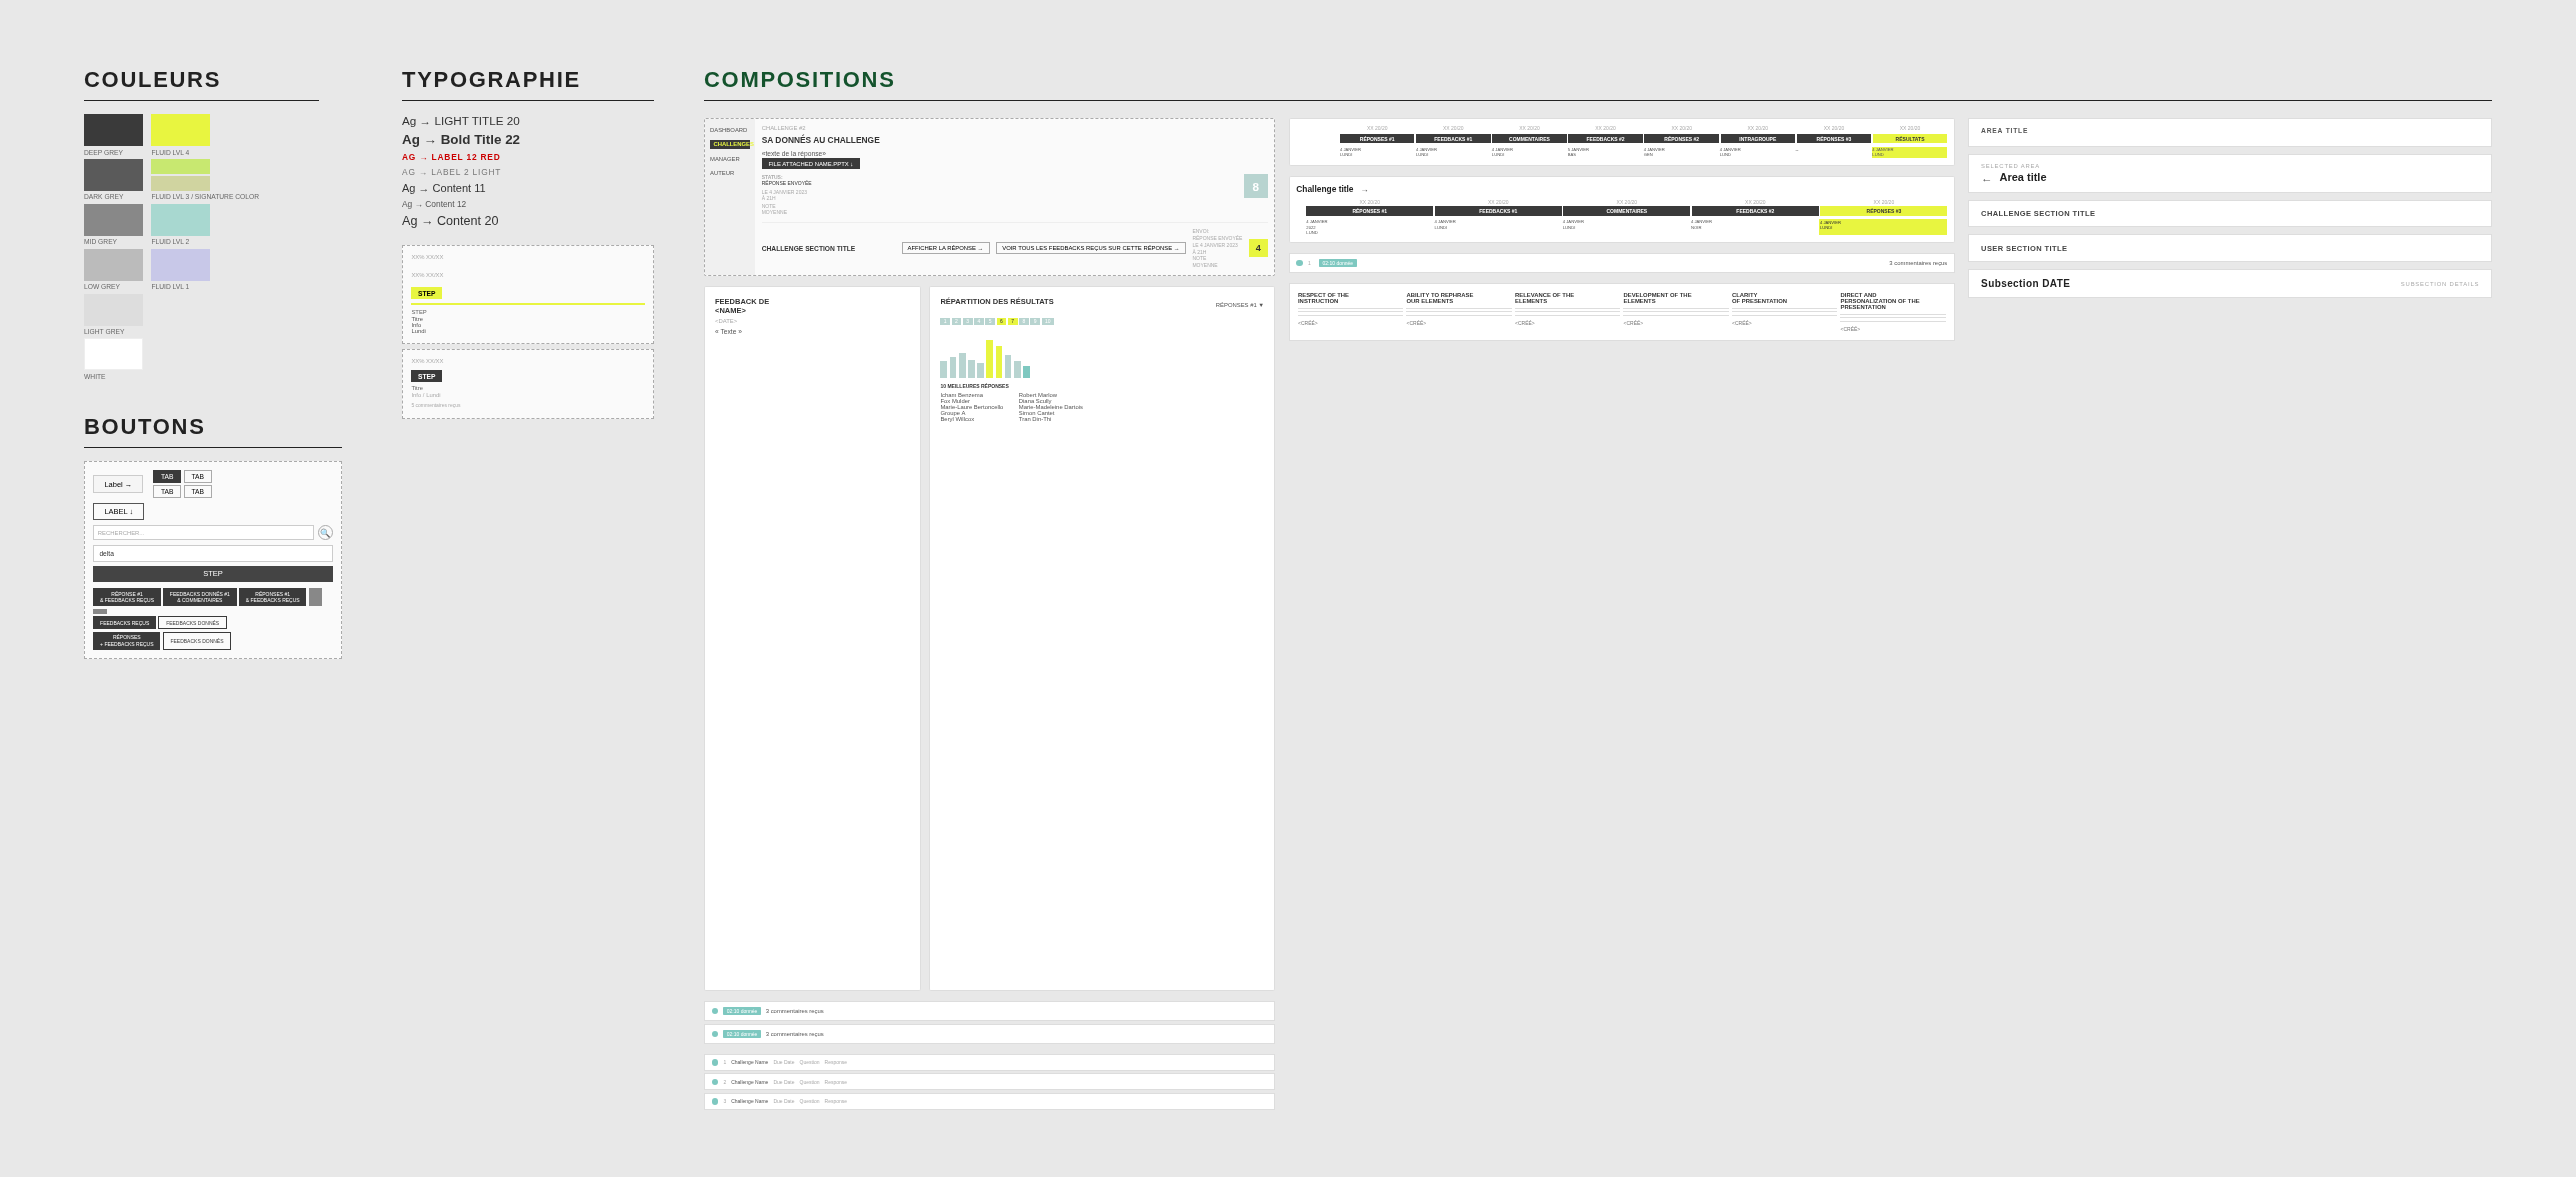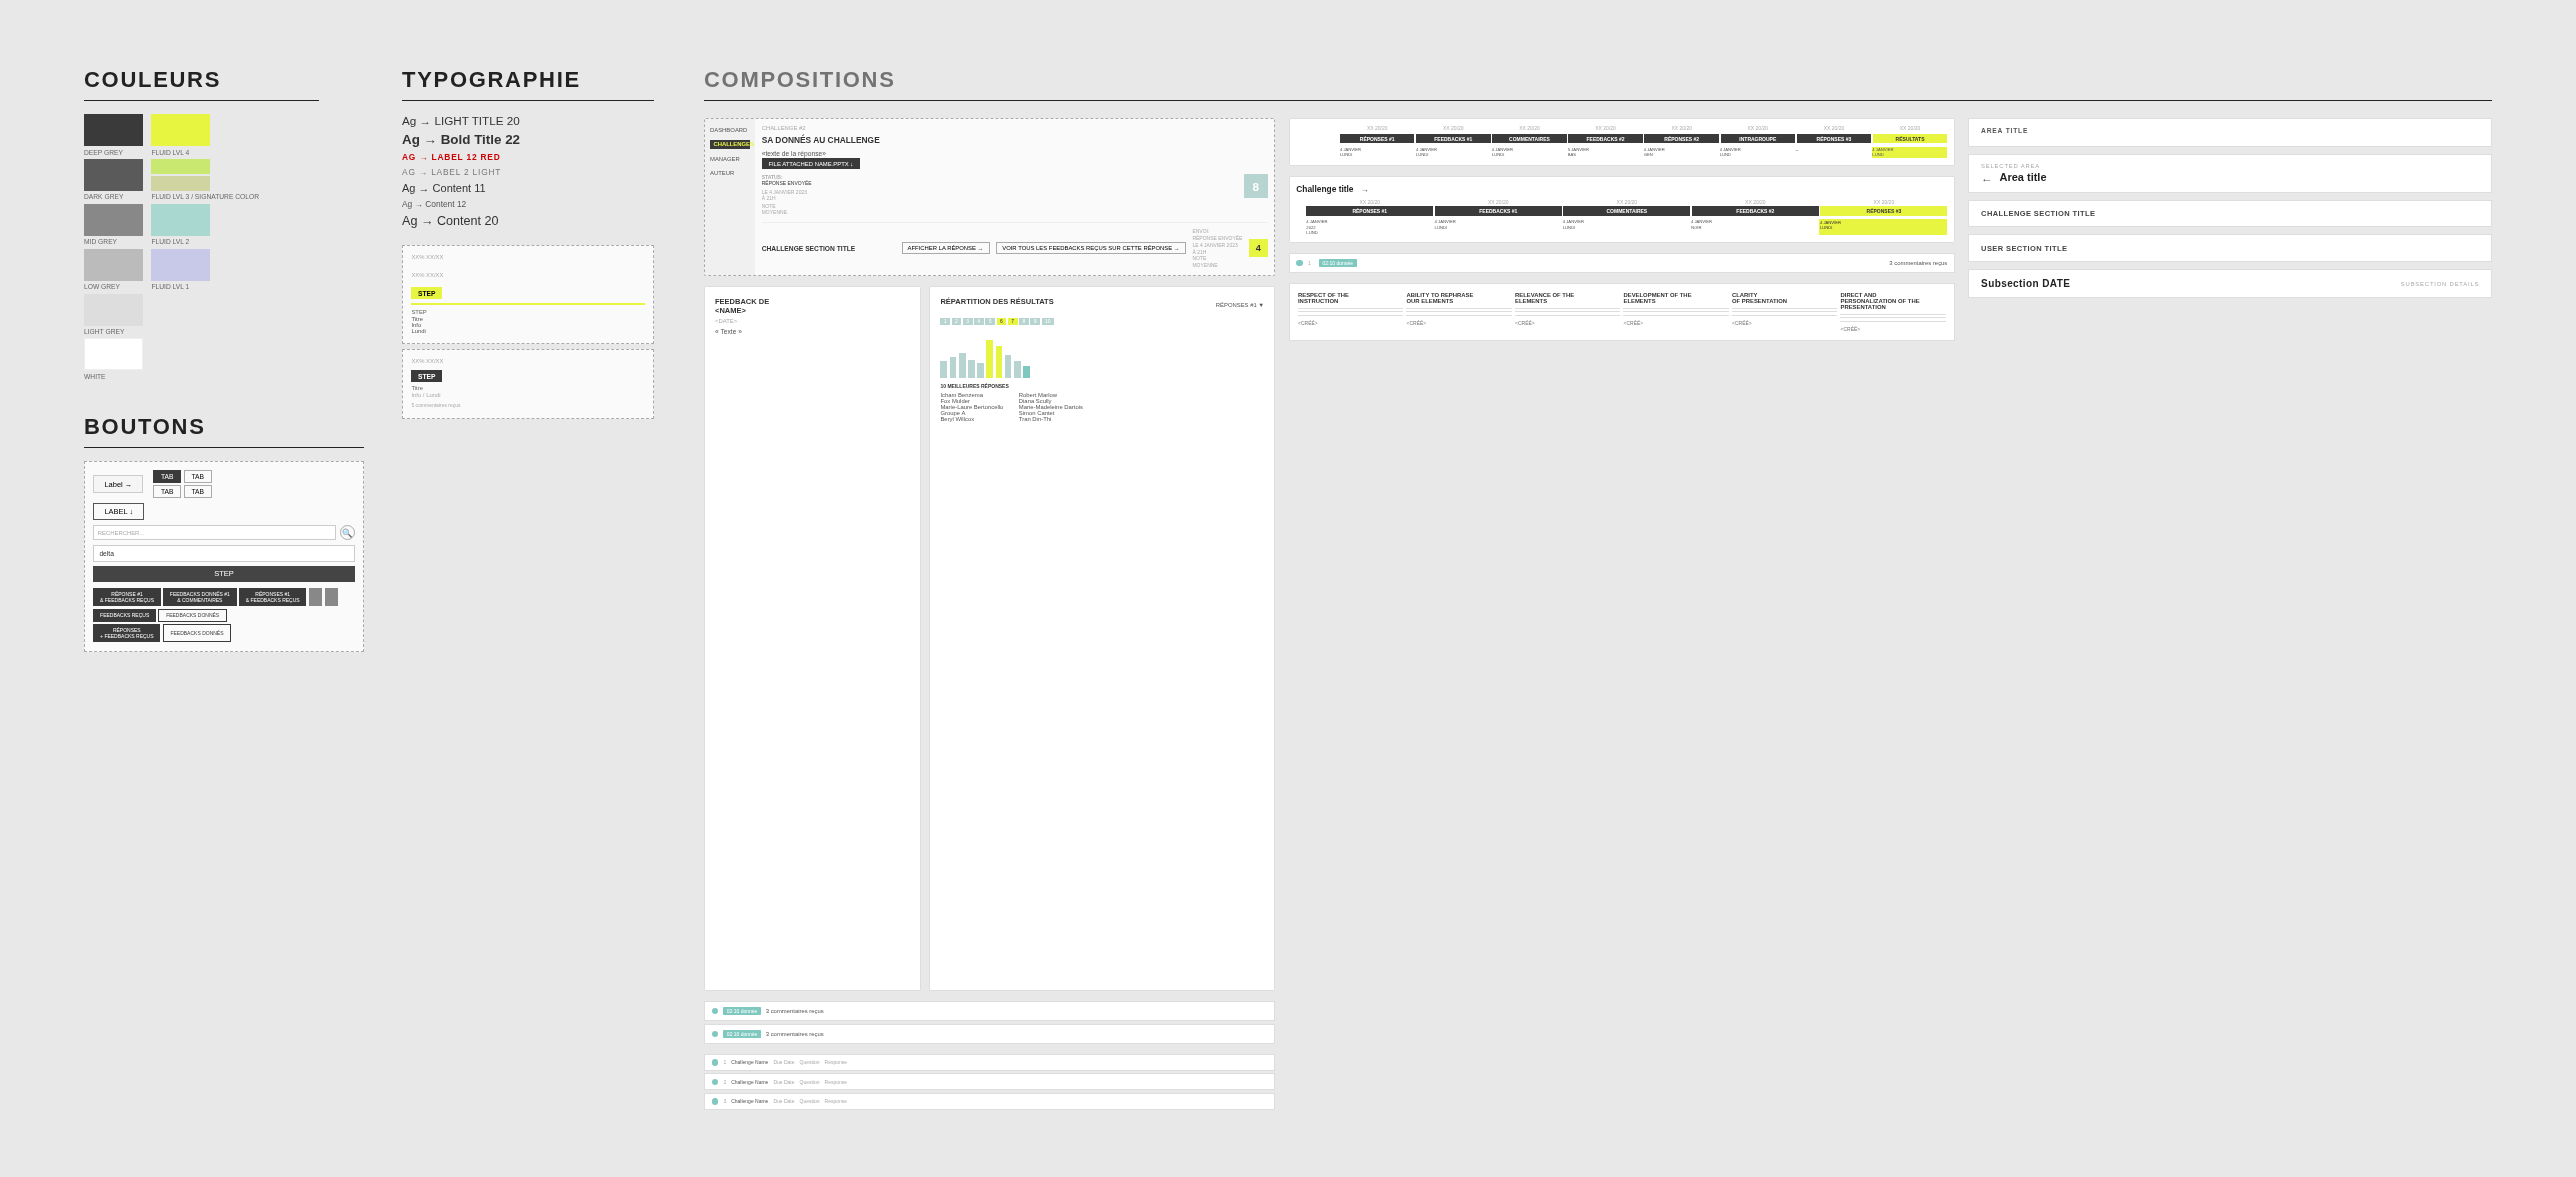--- a/index.html
+++ b/index.html
@@ -38,21 +38,21 @@
       text-transform: uppercase;
       border-bottom: 1.7px solid #222;
       padding-bottom: 6.7px;
       margin-bottom: 13.4px;
     }
 
     
     .colors-section { width: 235px; }
 
     
-    .buttons-section { width: 280px; }
+    .buttons-section { width: 258px; }
     .btn-row {
       display: flex;
       align-items: center;
       gap: 10px;
       margin-bottom: 5px;
       flex-wrap: wrap;
     }
     .btn-primary {
       background: #f5f5f5;
       border: 0.8px solid #ccc;
@@ -132,21 +132,21 @@
     .typo-label-red { font-size: 8.4px; font-weight: 700; color: #c00; letter-spacing: 0.8px; }
     .typo-label-light { font-size: 8.4px; color: #777; letter-spacing: 0.8px; }
     .typo-content16 { font-size: 11px; color: #333; }
     .typo-content12 { font-size: 8.4px; color: #555; }
     .typo-content20 { font-size: 12.6px; color: #333; }
 
     .compositions-title {
       font-size: 22px;
       font-weight: 700;
       letter-spacing: 1.7px;
-      color: #737373;
+      color: #14532d;
       text-transform: uppercase;
       border-bottom: 1.7px solid #222;
       padding-bottom: 6.7px;
       margin-bottom: 17px;
     }
 
     
     .comp-card {
       background: #fff;
       border: 0.8px solid #ddd;

